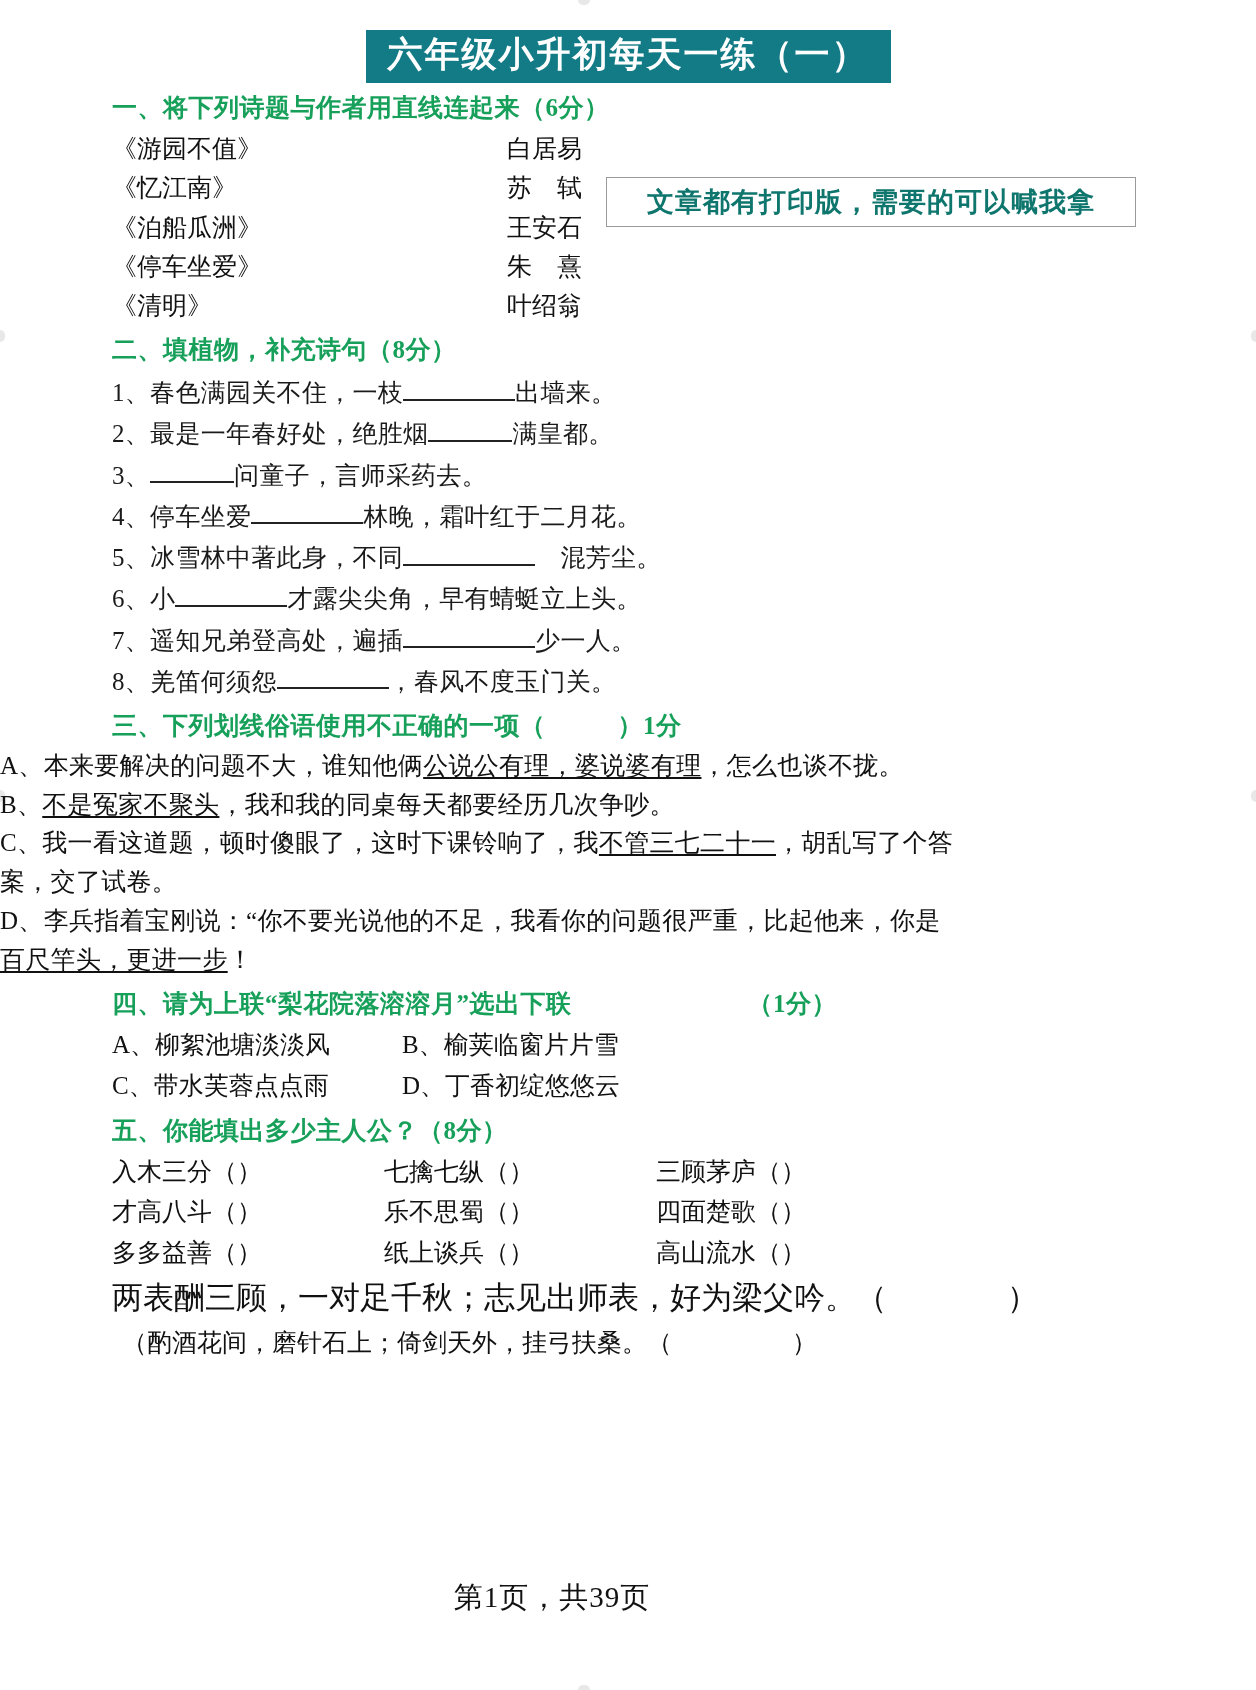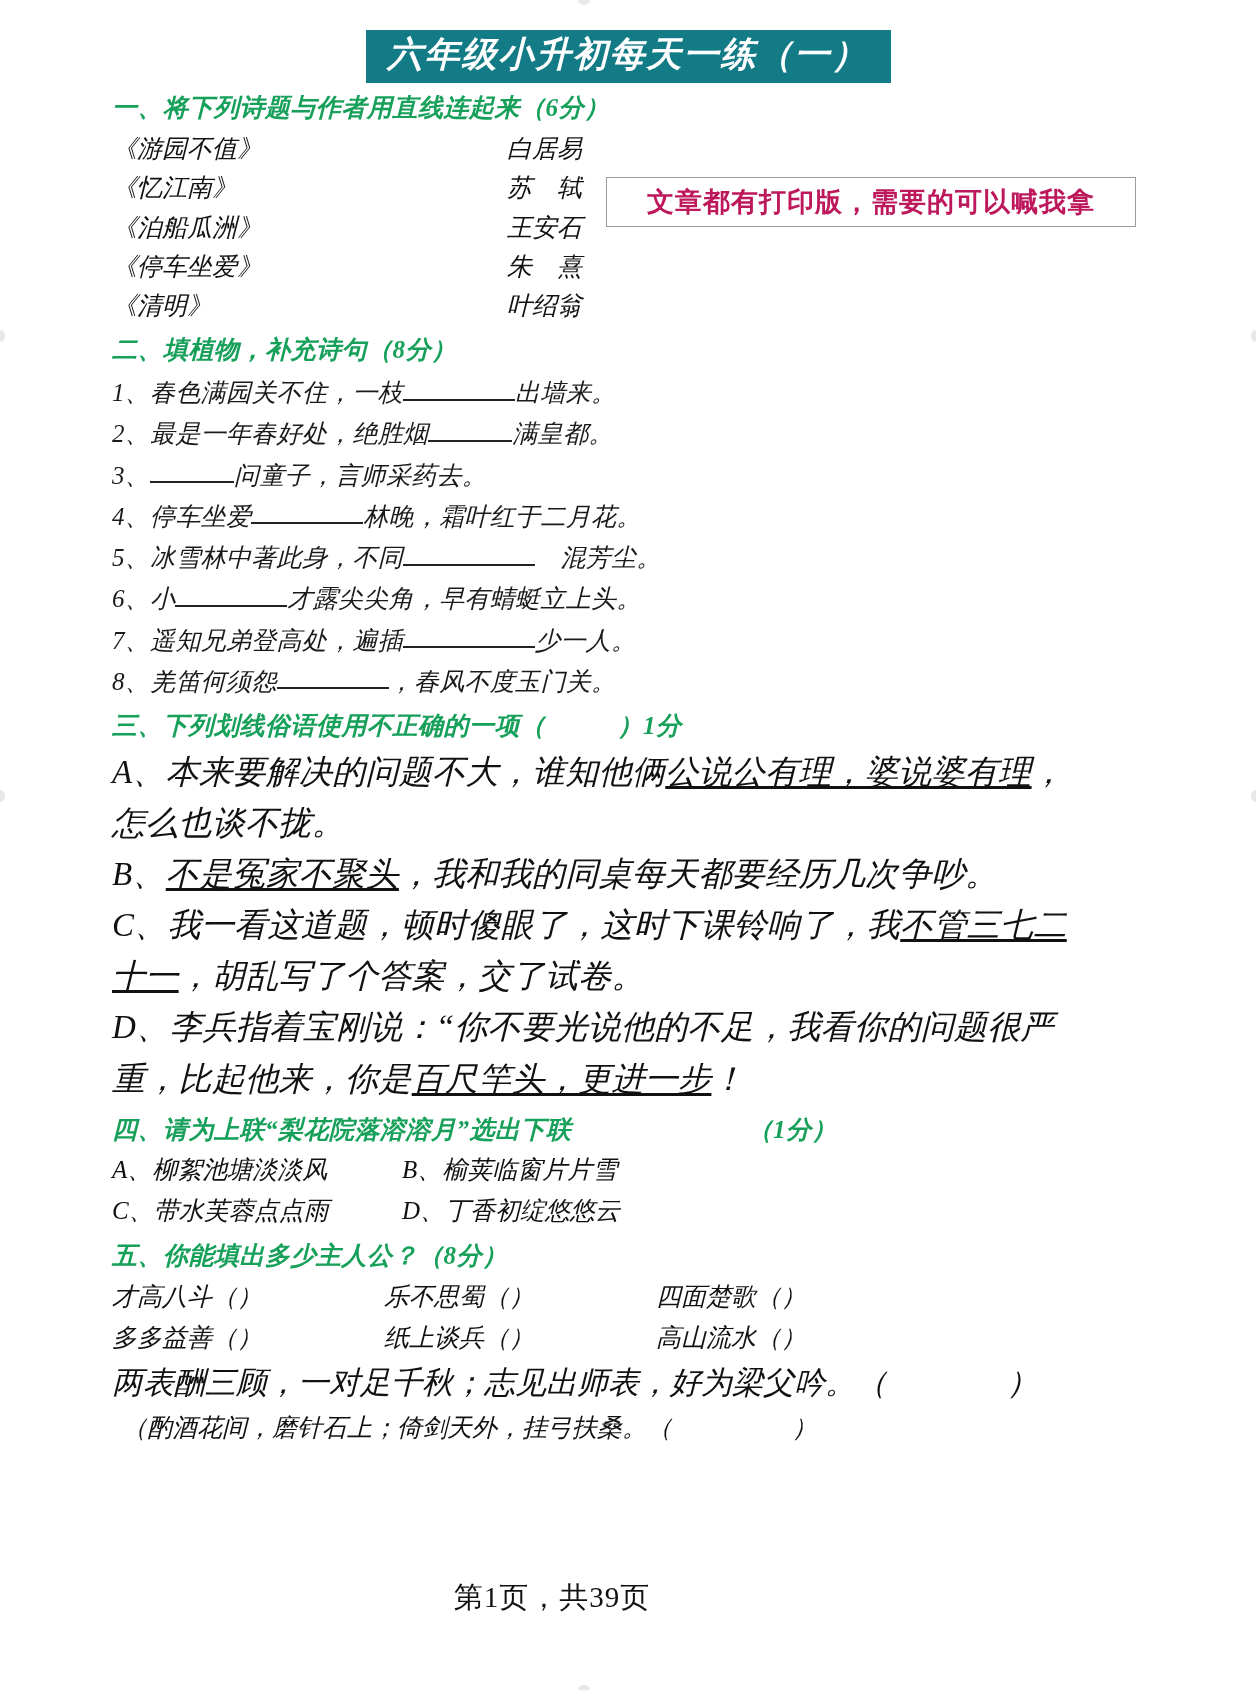--- a/index.html
+++ b/index.html
@@ -17,21 +17,21 @@
   }
   
   .edge-mark{position:absolute;background:#e8e8e8;}
   .em-top{left:578px;top:0;width:12px;height:5px;border-radius:0 0 6px 6px;}
   .em-bot{left:578px;bottom:0;width:12px;height:5px;border-radius:6px 6px 0 0;}
   .em-l1{left:0;top:330px;width:5px;height:12px;border-radius:0 6px 6px 0;}
   .em-l2{left:0;top:790px;width:5px;height:12px;border-radius:0 6px 6px 0;}
   .em-r1{right:0;top:330px;width:5px;height:12px;border-radius:6px 0 0 6px;}
   .em-r2{right:0;top:790px;width:5px;height:12px;border-radius:6px 0 0 6px;}
 
-  .content{position:absolute;left:0;top:0;width:1256px;font-style:italic;}
+  .content{position:absolute;left:0;top:0;width:1256px;}
 
   
   .title-wrap{text-align:center;padding-top:30px;}
   .title-banner{
     display:inline-block;
     background:#127b86;
     color:#ffffff;
     font-size:35px;
     font-weight:bold;
     letter-spacing:2px;
@@ -51,21 +51,21 @@
   }
 
   
   .line{
     font-size:25px;
     line-height:1.55;
     margin-left:112px;
     color:#1a1a1a;
     letter-spacing:0.3px;
   }
-  .hang{margin-left:112px;width:960px;font-size:33px;line-height:1.55;letter-spacing:0.3px;}
+  .hang{width:960px;font-size:25px;line-height:1.55;letter-spacing:0.3px;}
 
   
   .match-row{
     display:flex;
     margin-left:112px;
     width:470px;
     font-size:25px;
     line-height:1.57;
     justify-content:space-between;
   }
@@ -75,21 +75,21 @@
   
   .note-box{
     position:absolute;
     left:606px;top:177px;
     width:528px;height:48px;
     border:1px solid #9b9b9b;
     background:#ffffff;
     display:flex;align-items:center;justify-content:center;
   }
   .note-text{
-    color:#be185d;
+    color:#0f766e;
     font-weight:bold;
     font-size:27px;
     letter-spacing:1px;
     white-space:nowrap;
     font-family:"Liberation Sans","DejaVu Sans",sans-serif;
   }
 
   
   .blank{
     display:inline-block;
@@ -236,20 +236,25 @@
     </div>
     <div class="opt-2col">
       <span class="c1"><span>C、</span><span>带水芙蓉点点雨</span></span>
       <span class="c2"><span>D、</span><span>丁香初绽悠悠云</span></span>
     </div>
 
     <div class="sec-head">五、你能填出多少主人公？（8分）</div>
 
     <div>
       <div class="idiom-row">
+        <span class="idiom-cell"><span>入木三分（</span><span class="void"></span><span>）</span></span>
+        <span class="idiom-cell"><span>七擒七纵（</span><span class="void"></span><span>）</span></span>
+        <span class="idiom-cell"><span>三顾茅庐（</span><span class="void-wide"></span><span>）</span></span>
+      </div>
+      <div class="idiom-row">
         <span class="idiom-cell"><span>才高八斗（</span><span class="void"></span><span>）</span></span>
         <span class="idiom-cell"><span>乐不思蜀（</span><span class="void"></span><span>）</span></span>
         <span class="idiom-cell"><span>四面楚歌（</span><span class="void-wide"></span><span>）</span></span>
       </div>
       <div class="idiom-row">
         <span class="idiom-cell"><span>多多益善（</span><span class="void"></span><span>）</span></span>
         <span class="idiom-cell"><span>纸上谈兵（</span><span class="void"></span><span>）</span></span>
         <span class="idiom-cell"><span>高山流水（</span><span class="void-wide"></span><span>）</span></span>
       </div>
     </div>

